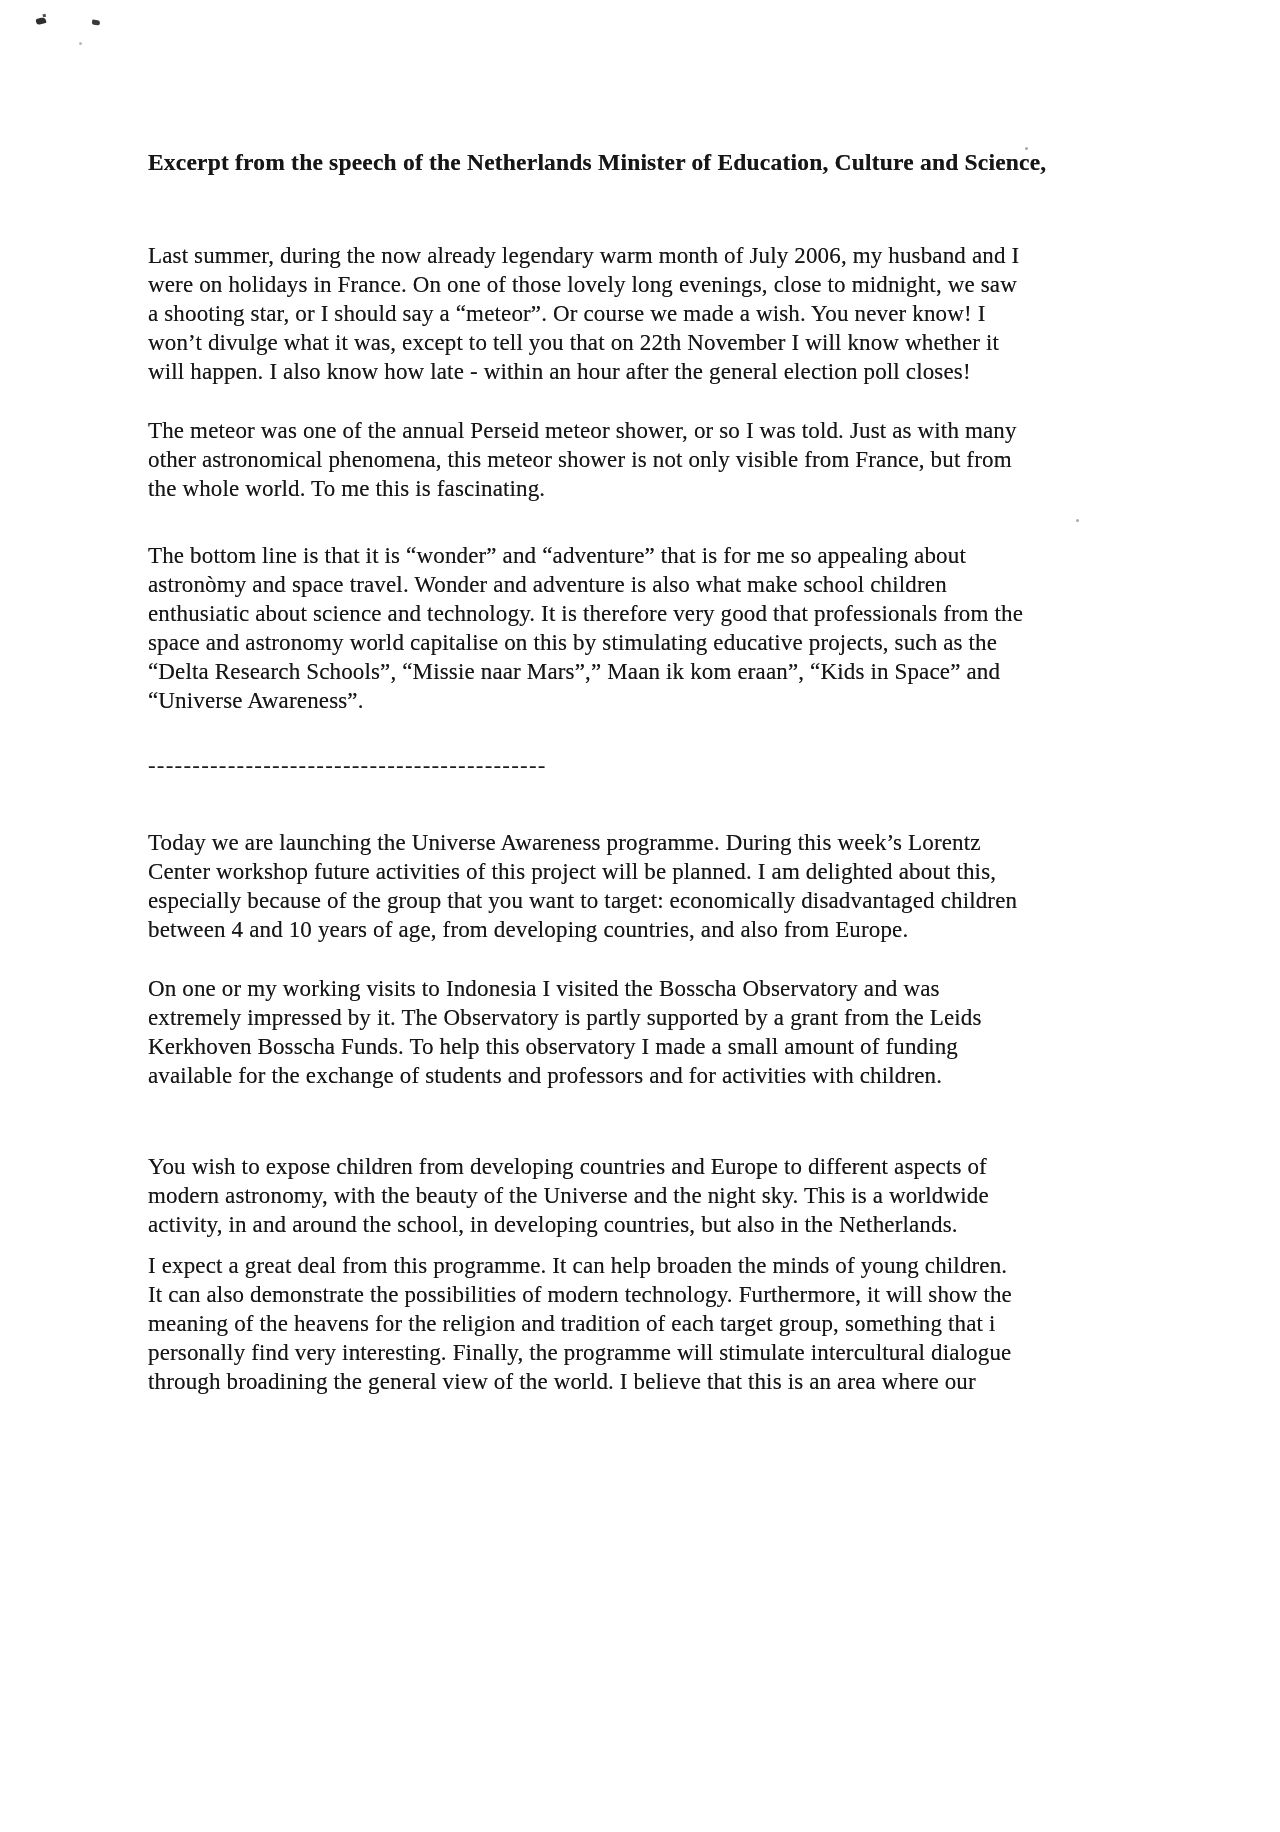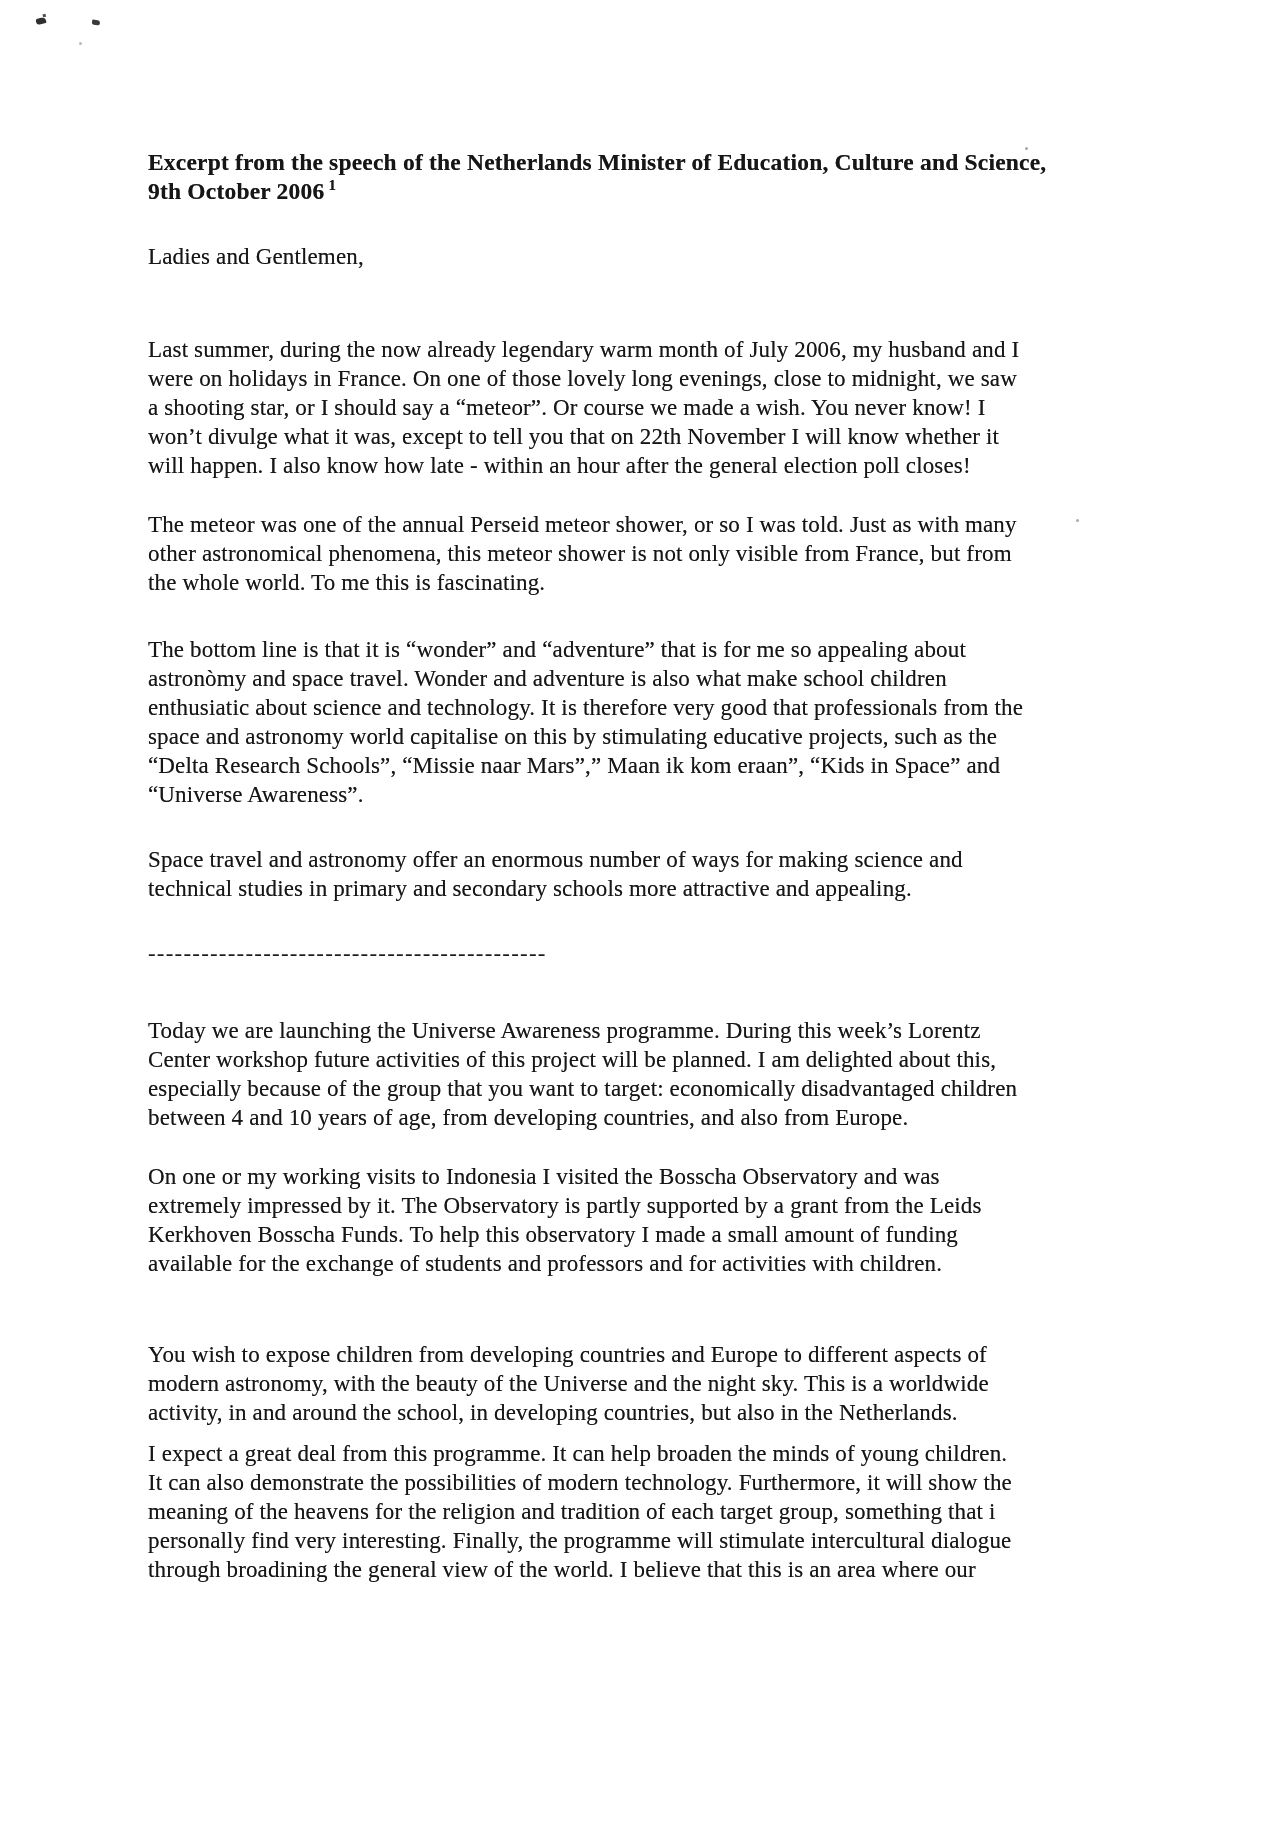--- a/index.html
+++ b/index.html
@@ -75,44 +75,40 @@
 <div class="page">
 
   <div class="artifact a1"></div>
   <div class="artifact a2"></div>
   <div class="artifact a3"></div>
   <div class="artifact a4"></div>
   <div class="artifact a5"></div>
 
   <header>
     <div class="h-line">Excerpt from the speech of the Netherlands Minister of Education, Culture and Science,</div>
-    <div class="h-line"><span>9th October 2006</span><span class="fn">1</span></div>
   </header>
 
-  <p class="salutation mt-33">Ladies and Gentlemen,</p>
 
   <p class="para mt-64">Last summer, during the now already legendary warm month of July 2006, my husband and I
 were on holidays in France. On one of those lovely long evenings, close to midnight, we saw
 a shooting star, or I should say a “meteor”. Or course we made a wish. You never know! I
 won’t divulge what it was, except to tell you that on 22th November I will know whether it
 will happen. I also know how late - within an hour after the general election poll closes!</p>
 
   <p class="para mt-34">The meteor was one of the annual Perseid meteor shower, or so I was told. Just as with many
 other astronomical phenomena, this meteor shower is not only visible from France, but from
 the whole world. To me this is fascinating.</p>
 
   <p class="para mt-30">The bottom line is that it is “wonder” and “adventure” that is for me so appealing about
 astronòmy and space travel. Wonder and adventure is also what make school children
 enthusiatic about science and technology. It is therefore very good that professionals from the
 space and astronomy world capitalise on this by stimulating educative projects, such as the
 “Delta Research Schools”, “Missie naar Mars”,” Maan ik kom eraan”, “Kids in Space” and
 “Universe Awareness”.</p>
 
-  <p class="para mt-36">Space travel and astronomy offer an enormous number of ways for making science and
-technical studies in primary and secondary schools more attractive and appealing.</p>
 
   <div class="separator mt-36">---------------------------------------------</div>
 
   <p class="para mt-61">Today we are launching the Universe Awareness programme. During this week’s Lorentz
 Center workshop future activities of this project will be planned. I am delighted about this,
 especially because of the group that you want to target: economically disadvantaged children
 between 4 and 10 years of age, from developing countries, and also from Europe.</p>
 
   <p class="para mt-34">On one or my working visits to Indonesia I visited the Bosscha Observatory and was
 extremely impressed by it. The Observatory is partly supported by a grant from the Leids

